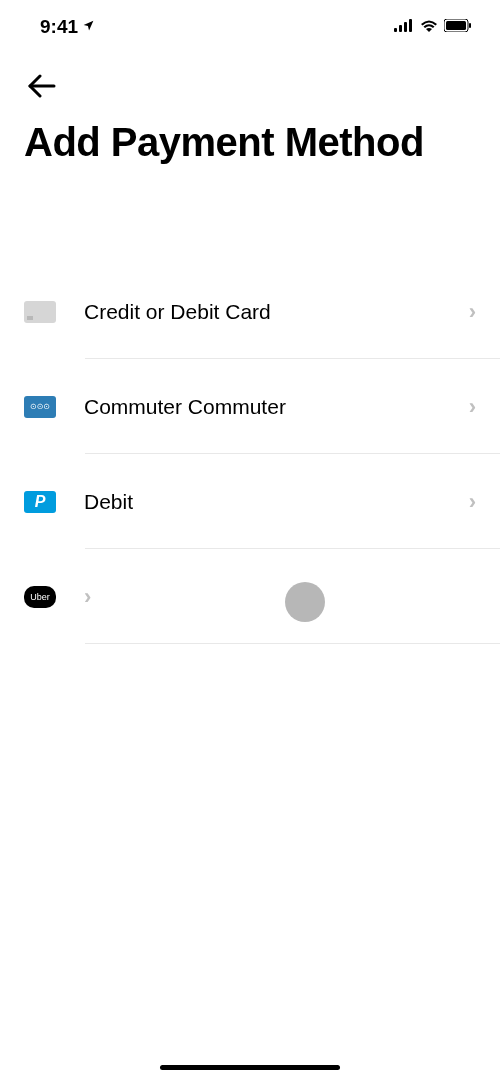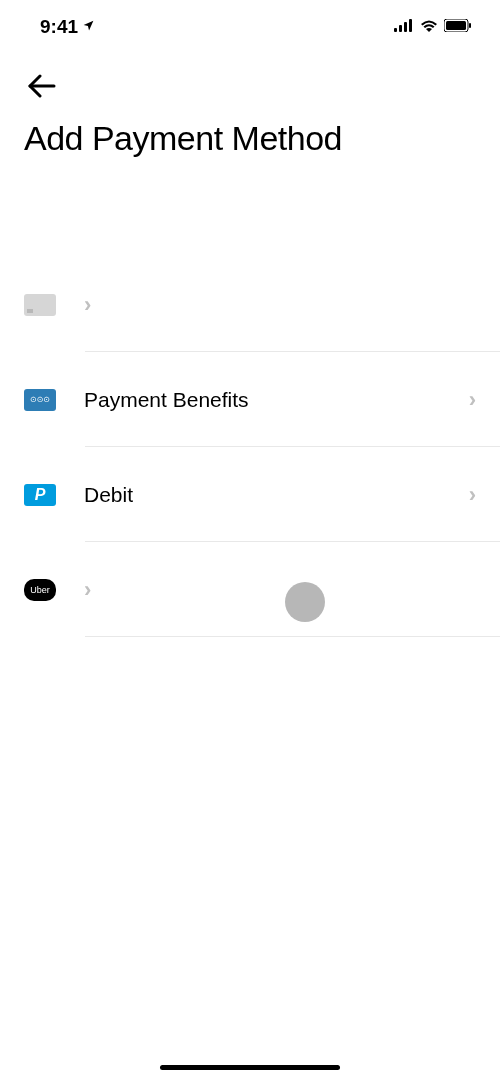--- a/index.html
+++ b/index.html
@@ -35,22 +35,22 @@
       gap: 6px;
     }
     .back-button {
       padding: 30px 0 0 26px;
     }
     .back-arrow {
       width: 32px;
       height: 24px;
     }
     .page-title {
-      font-size: 34px;
-      font-weight: 400;
+      font-size: 40px;
+      font-weight: 700;
       letter-spacing: -0.5px;
       padding: 18px 0 0 24px;
       line-height: 1.1;
     }
     .options-list {
       margin-top: 100px;
     }
     .option-item {
       display: flex;
       align-items: center;
@@ -199,25 +199,26 @@
     <line x1="28" y1="12" x2="4" y2="12"></line>
     <polyline points="14,2 4,12 14,22"></polyline>
   </svg>
 </div>
 
 <h1 class="page-title">Add Payment Method</h1>
 
 <div class="options-list">
   <div class="option-item">
     <div class="option-icon card-icon"></div>
+    <div class="option-label">Credit or Debit Card</div>
     <div class="chevron">›</div>
   </div>
   <div class="option-item">
     <div class="option-icon commuter-icon">⊙⊙⊙</div>
-    <div class="option-label">Payment Benefits</div>
+    <div class="option-label">Commuter Commuter</div>
     <div class="chevron">›</div>
   </div>
   <div class="option-item">
     <div class="option-icon paypal-icon">P</div>
     <div class="option-label">Debit</div>
     <div class="chevron">›</div>
   </div>
   <div class="option-item">
     <div class="option-icon uber-icon">Uber</div>
     <div class="chevron">›</div>

